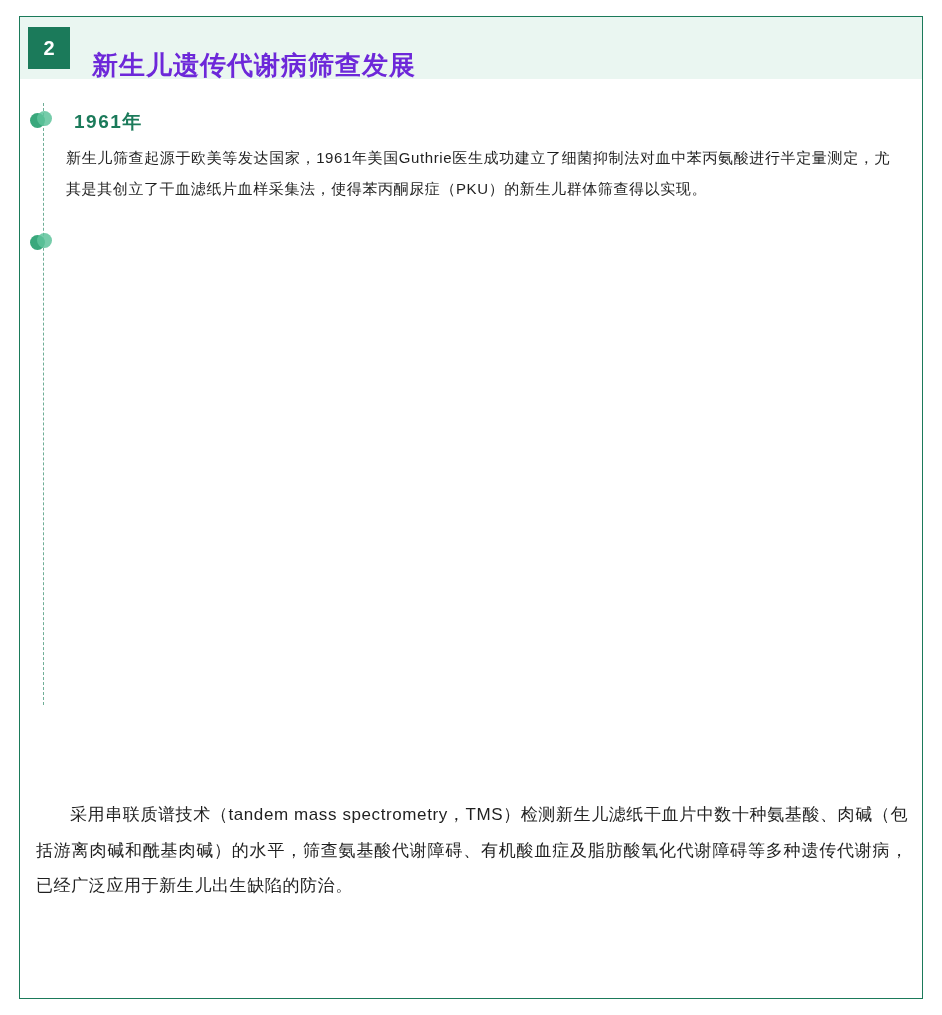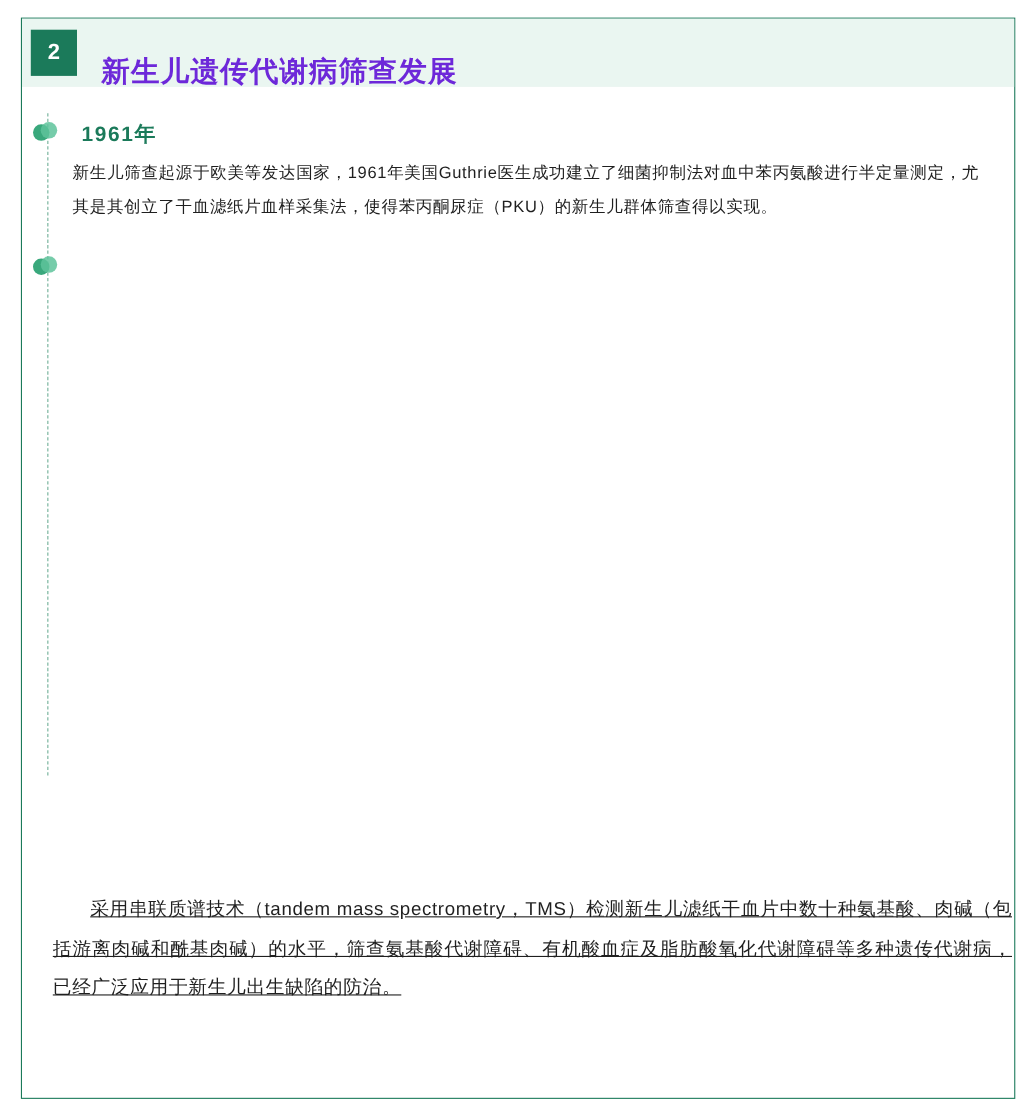--- a/index.html
+++ b/index.html
@@ -131,22 +131,21 @@
     position: absolute;
     left: 16px;
     top: 780px;
     width: 872px;
     font-size: 17px;
     line-height: 2.1;
     color: #1f1f1f;
     text-align: justify;
     letter-spacing: .6px;
     text-indent: 34px;
-    margin: 12px;
-    text-decoration: underline;
+    margin: 0;
   }
 </style>
 </head>
 <body>
 
 <div class="page">
 
   <div class="header">
     <div class="header-number">2</div>
     <div class="header-title">新生儿遗传代谢病筛查发展</div>

